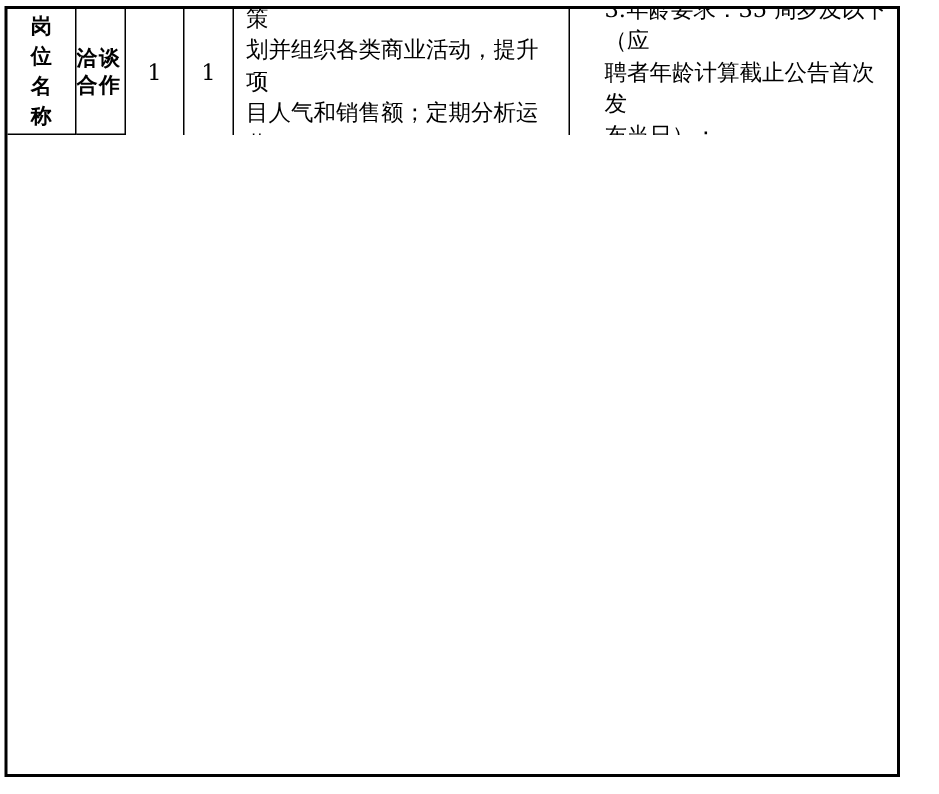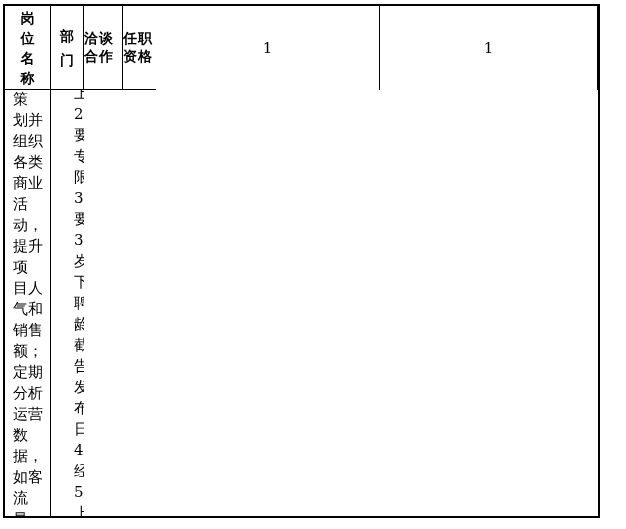--- a/index.html
+++ b/index.html
@@ -57,27 +57,21 @@
 </head>
 <body>
 
 <div class="screen">
   <div class="tbl">
 
     <div class="cell head">
       <span class="vtext v20">岗位名称</span>
     </div>
     <div class="cell head">
-      <span class="vtext v24">部门</span>
-    </div>
-    <div class="cell head">
       <span>洽谈合作</span>
-    </div>
-    <div class="cell head lastcol">
-      <span>任职资格</span>
     </div>
 
     <div class="cell lastrow num">
       <span>1</span>
     </div>
     <div class="cell lastrow num">
       <span>1</span>
     </div>
     <div class="cell lastrow duties-cell">
       <div class="duties-text">1.分析市场和项目定位，锁定目

